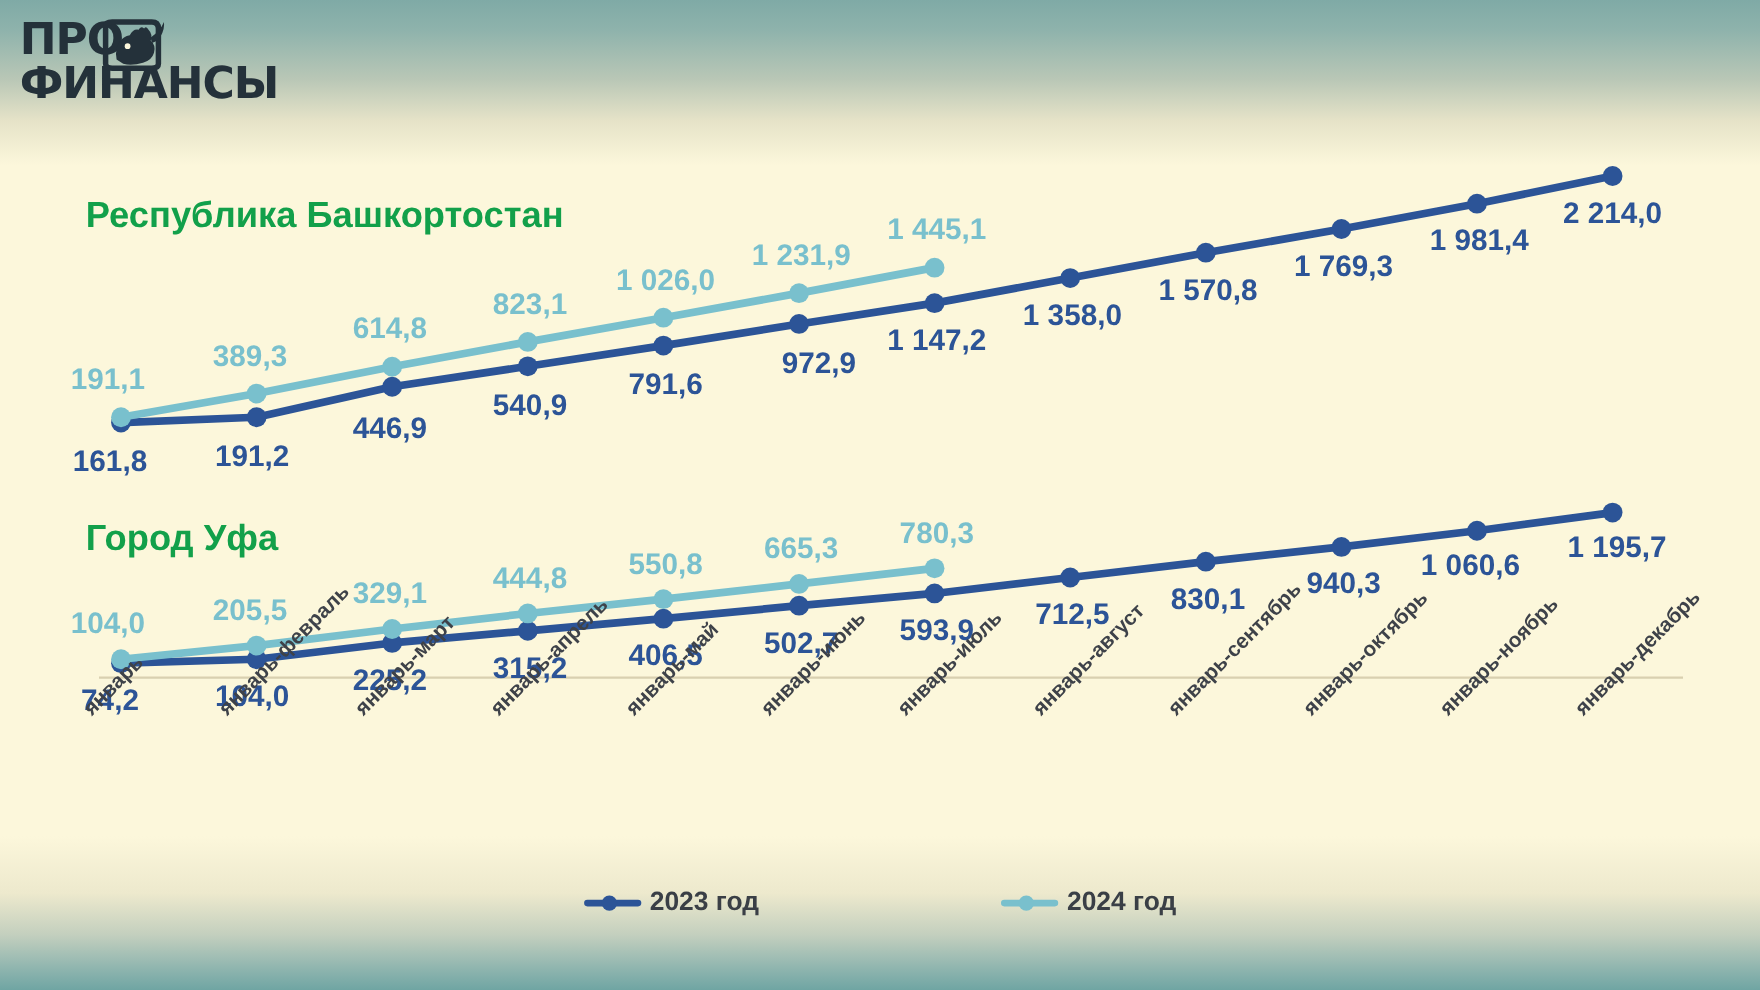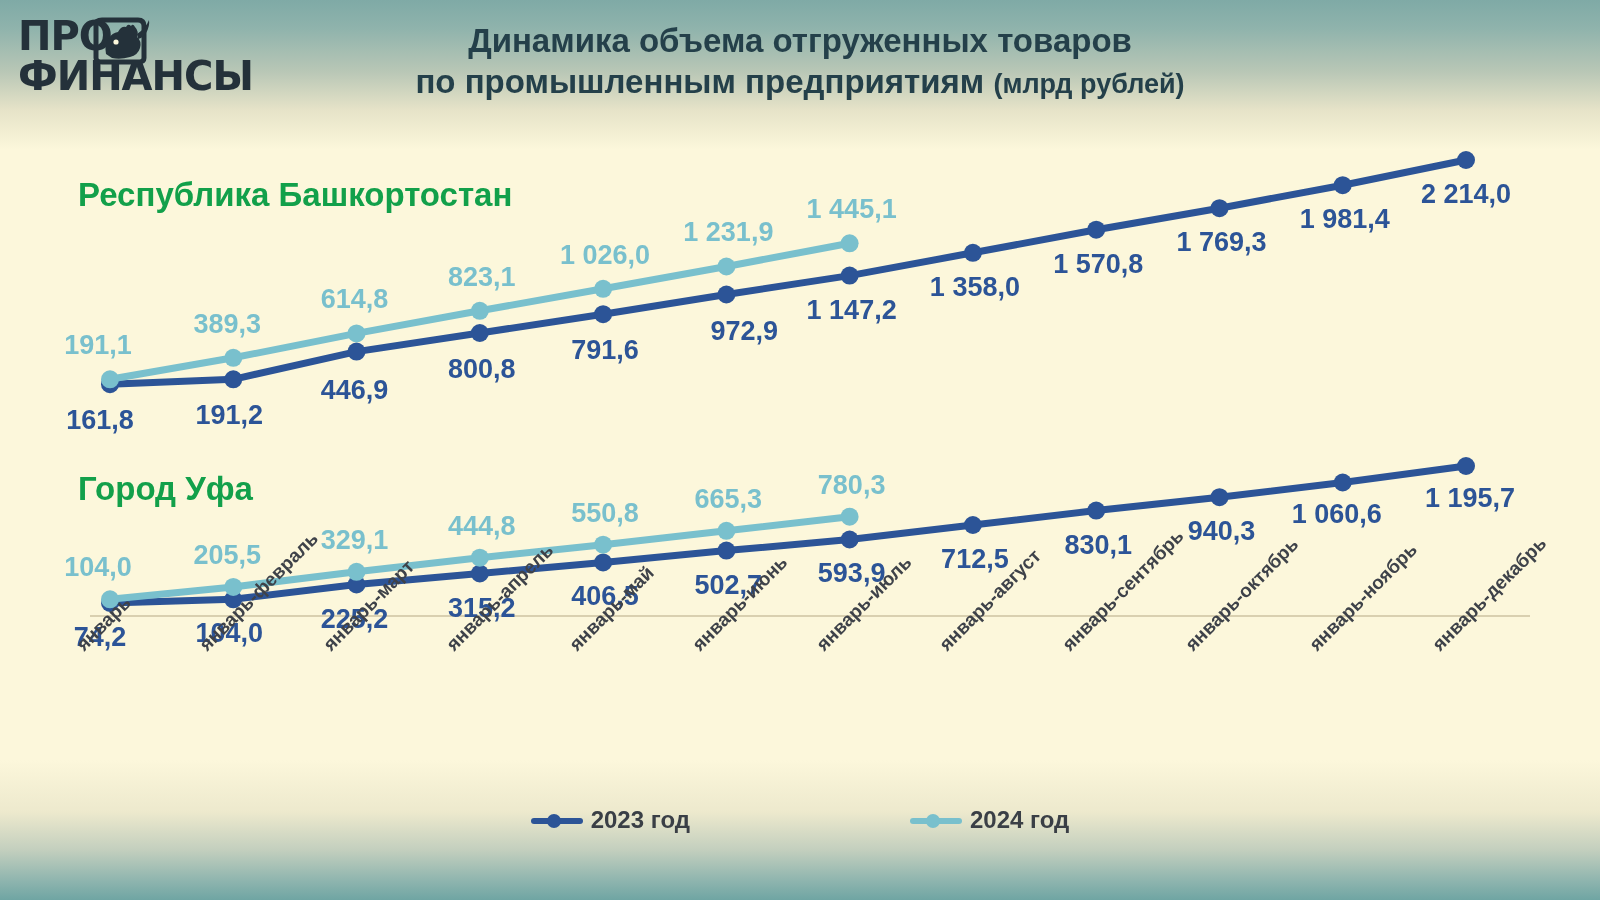--- a/index.html
+++ b/index.html
@@ -96,27 +96,20 @@
     <div class="lg-line lg2">ФИНАНСЫ</div>
     <svg class="bear" viewBox="0 0 78 52">
       <path d="M20 44 L20 10 Q20 6 26 6 L62 6 Q68 6 68 12 L68 44 Q68 48 62 48 L26 48 Q20 48 20 44 Z" fill="none" stroke="#24313A" stroke-width="5"></path>
       <path d="M30 40 Q28 30 33 24 Q36 19 42 18 Q45 12 50 13 Q52 9 55 12 Q57 9 59 13
                Q63 17 61 23 Q66 27 64 34 Q62 41 54 43 Q44 46 36 44 Z" fill="#24313A"></path>
       <path d="M61 20 Q70 14 73 6 Q74 12 70 19 Q67 24 62 25 Z" fill="#24313A"></path>
       <circle cx="40" cy="28" r="2.6" fill="#FCF7DB"></circle>
     </svg>
   </div>
 
-  <div id="title">
-    <div>Динамика объема отгруженных товаров</div>
-    <div>
-      <span>по промышленным предприятиям</span>
-      <span class="unit">(млрд рублей)</span>
-    </div>
-  </div>
 
   <div class="sect-caption" id="cap-rb">Республика Башкортостан</div>
   <div class="sect-caption" id="cap-ufa">Город Уфа</div>
 
   <div class="plot">
     <svg width="1600" height="900" id="plot-svg">
       <line x1="90" y1="616" x2="1530" y2="616" stroke="#D9D0B0" stroke-width="2"></line>
       <g id="g-chart-0">
           <polyline points="110.0,384.2 233.3,379.3 356.5,351.6 479.8,333.0 603.1,314.2 726.4,294.5 849.6,275.6 972.9,252.8 1096.2,229.7 1219.5,208.2 1342.7,185.2 1466.0,160.0" fill="none" stroke="#2C5497" stroke-width="7" stroke-linecap="round" stroke-linejoin="round"></polyline>
           <circle cx="110.0" cy="384.2" r="9" fill="#2C5497"></circle>
@@ -163,21 +156,21 @@
           <circle cx="726.4" cy="530.8" r="9" fill="#79C0CD"></circle>
           <circle cx="849.6" cy="516.7" r="9" fill="#79C0CD"></circle>
         </g>
     </svg>
   </div>
 
   <div id="labels-layer" class="plot">
       <div class="vlabel v2023" style="left: 100px; top: 420.206px;">161,8</div>
       <div class="vlabel v2023" style="left: 229.273px; top: 415.274px;">191,2</div>
       <div class="vlabel v2023" style="left: 354.545px; top: 389.556px;">446,9</div>
-      <div class="vlabel v2023" style="left: 481.818px; top: 369.008px;">800,8</div>
+      <div class="vlabel v2023" style="left: 481.818px; top: 369.008px;">540,9</div>
       <div class="vlabel v2023" style="left: 605.091px; top: 350.19px;">791,6</div>
       <div class="vlabel v2023" style="left: 728.364px; top: 330.537px; margin-left: 16px;">972,9</div>
       <div class="vlabel v2023" style="left: 851.636px; top: 309.642px;">1 147,2</div>
       <div class="vlabel v2023" style="left: 974.909px; top: 286.791px;">1 358,0</div>
       <div class="vlabel v2023" style="left: 1098.18px; top: 263.724px;">1 570,8</div>
       <div class="vlabel v2023" style="left: 1221.45px; top: 242.206px;">1 769,3</div>
       <div class="vlabel v2023" style="left: 1344.73px; top: 219.214px;">1 981,4</div>
       <div class="vlabel v2023" style="left: 1466px; top: 194px;">2 214,0</div>
       <div class="vlabel v2024" style="left: 98px; top: 345.285px;">191,1</div>
       <div class="vlabel v2024" style="left: 227.273px; top: 323.799px;">389,3</div>

